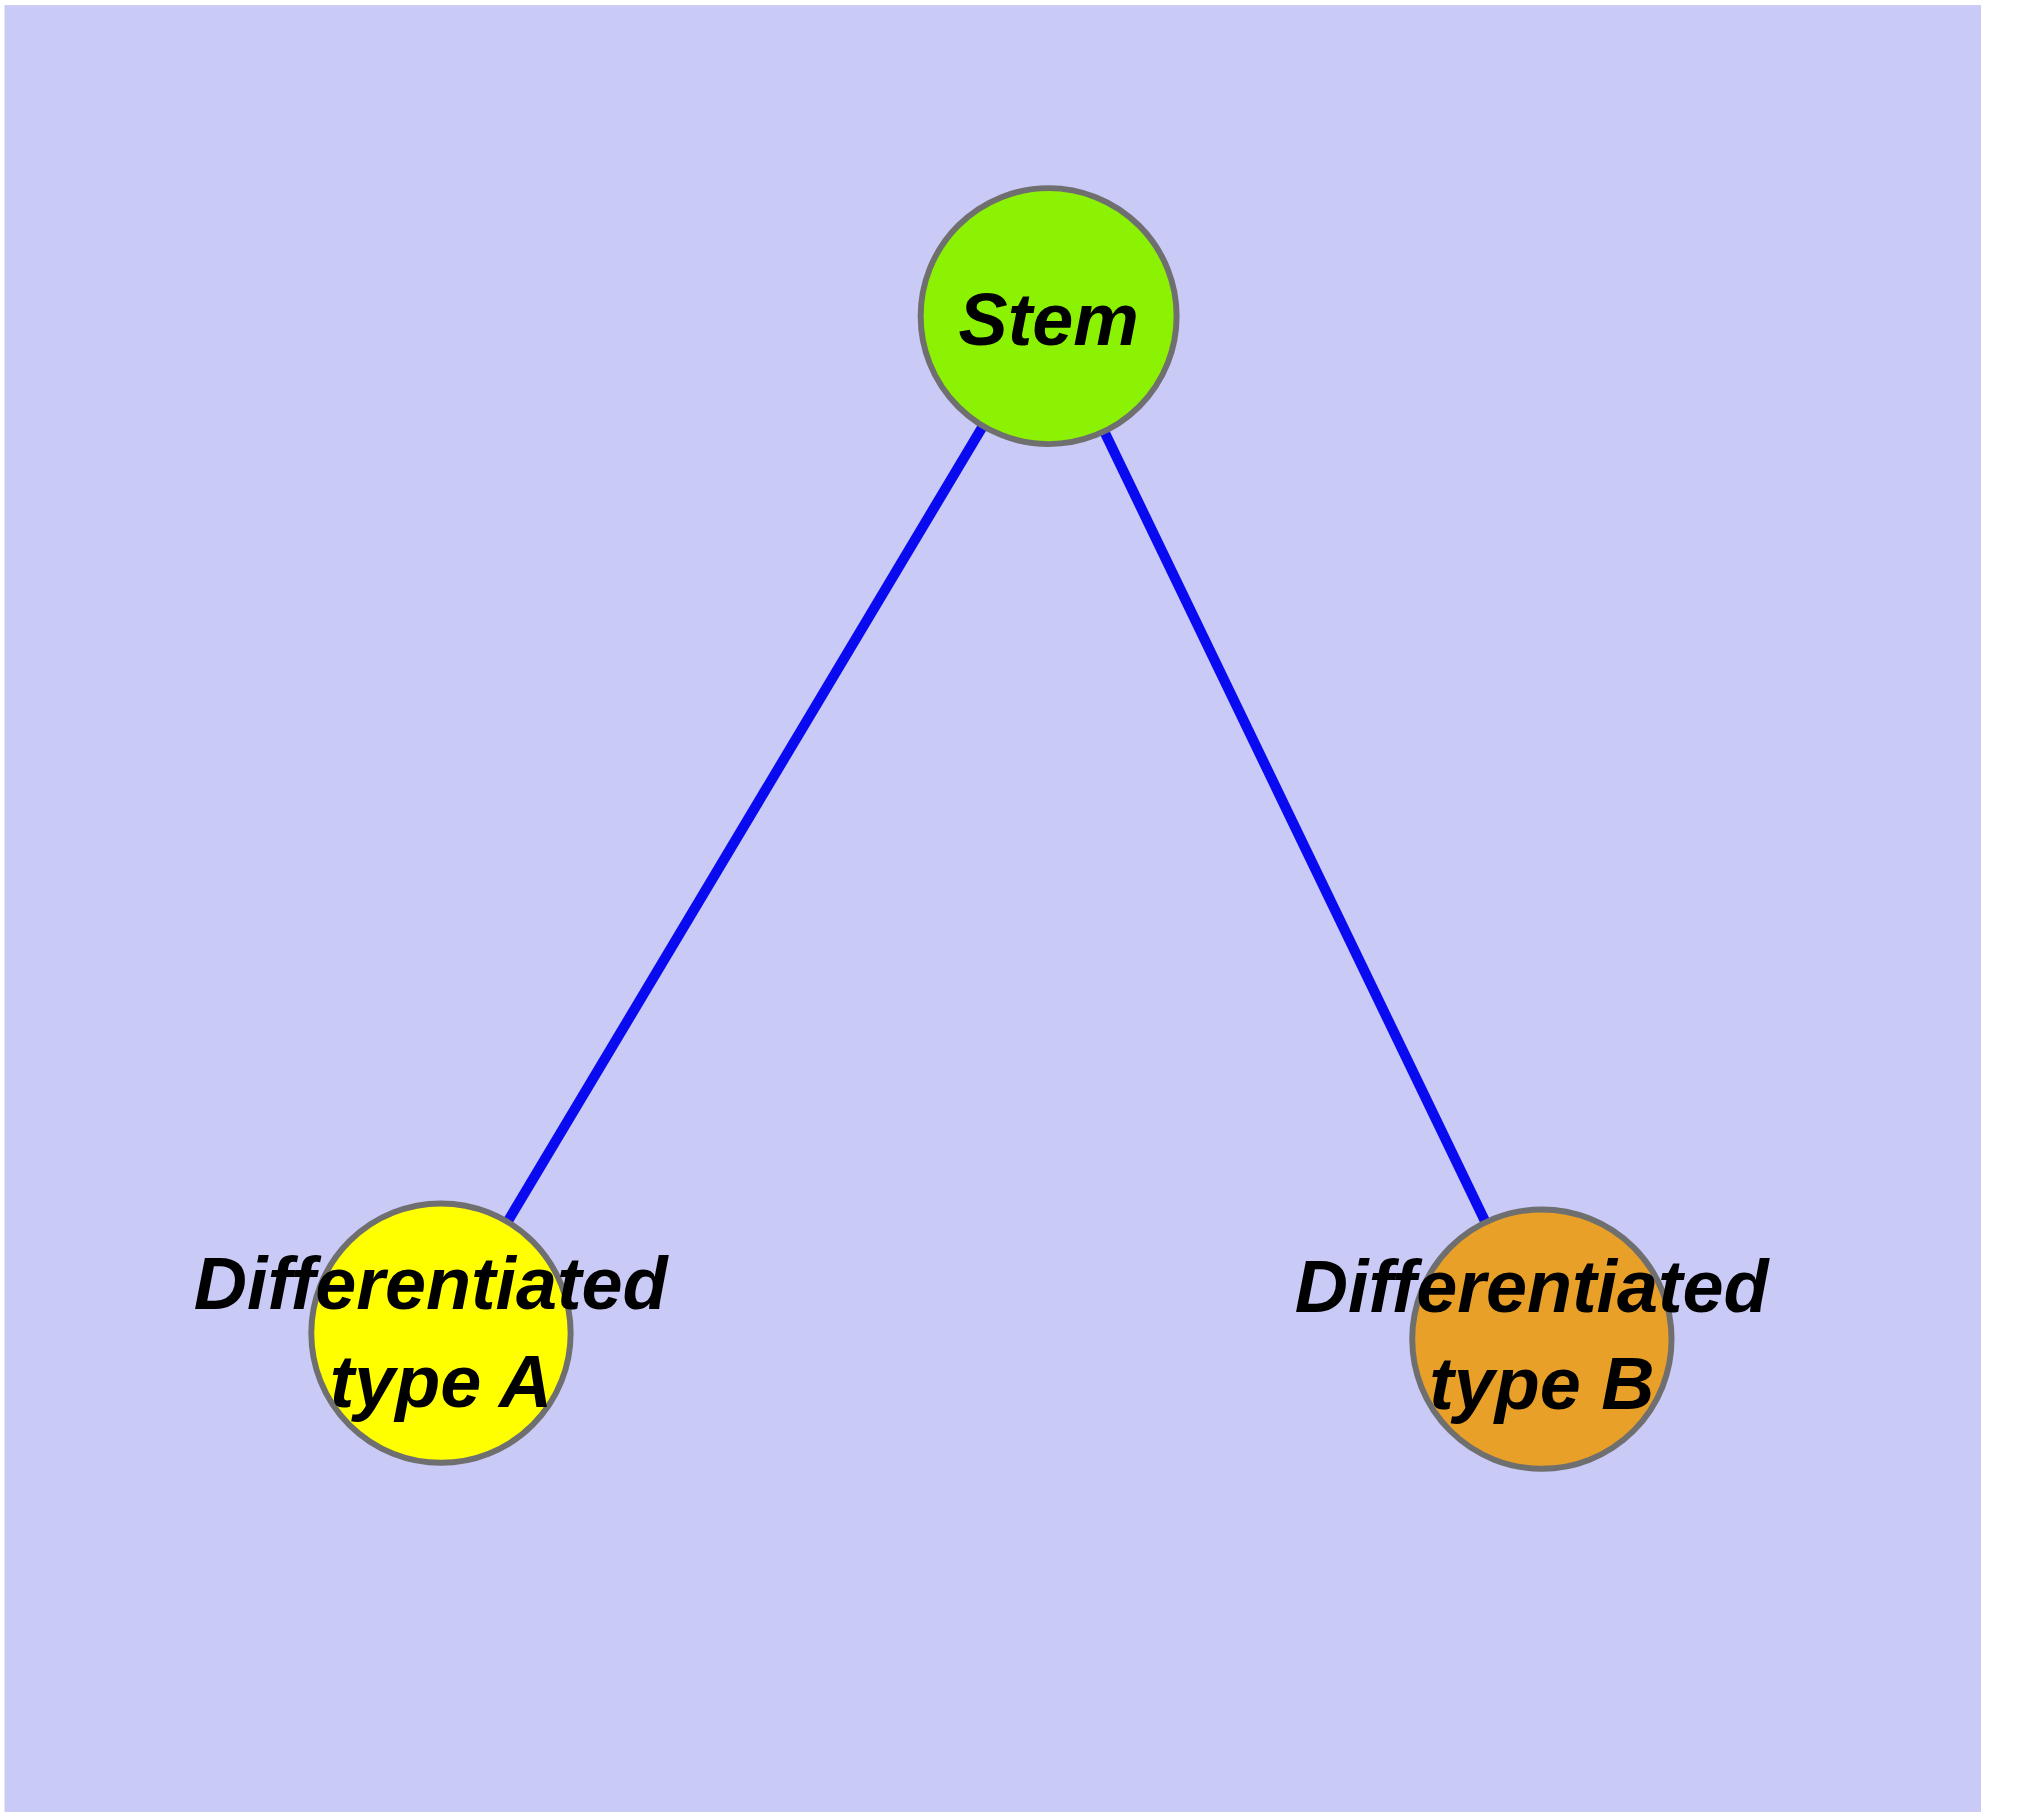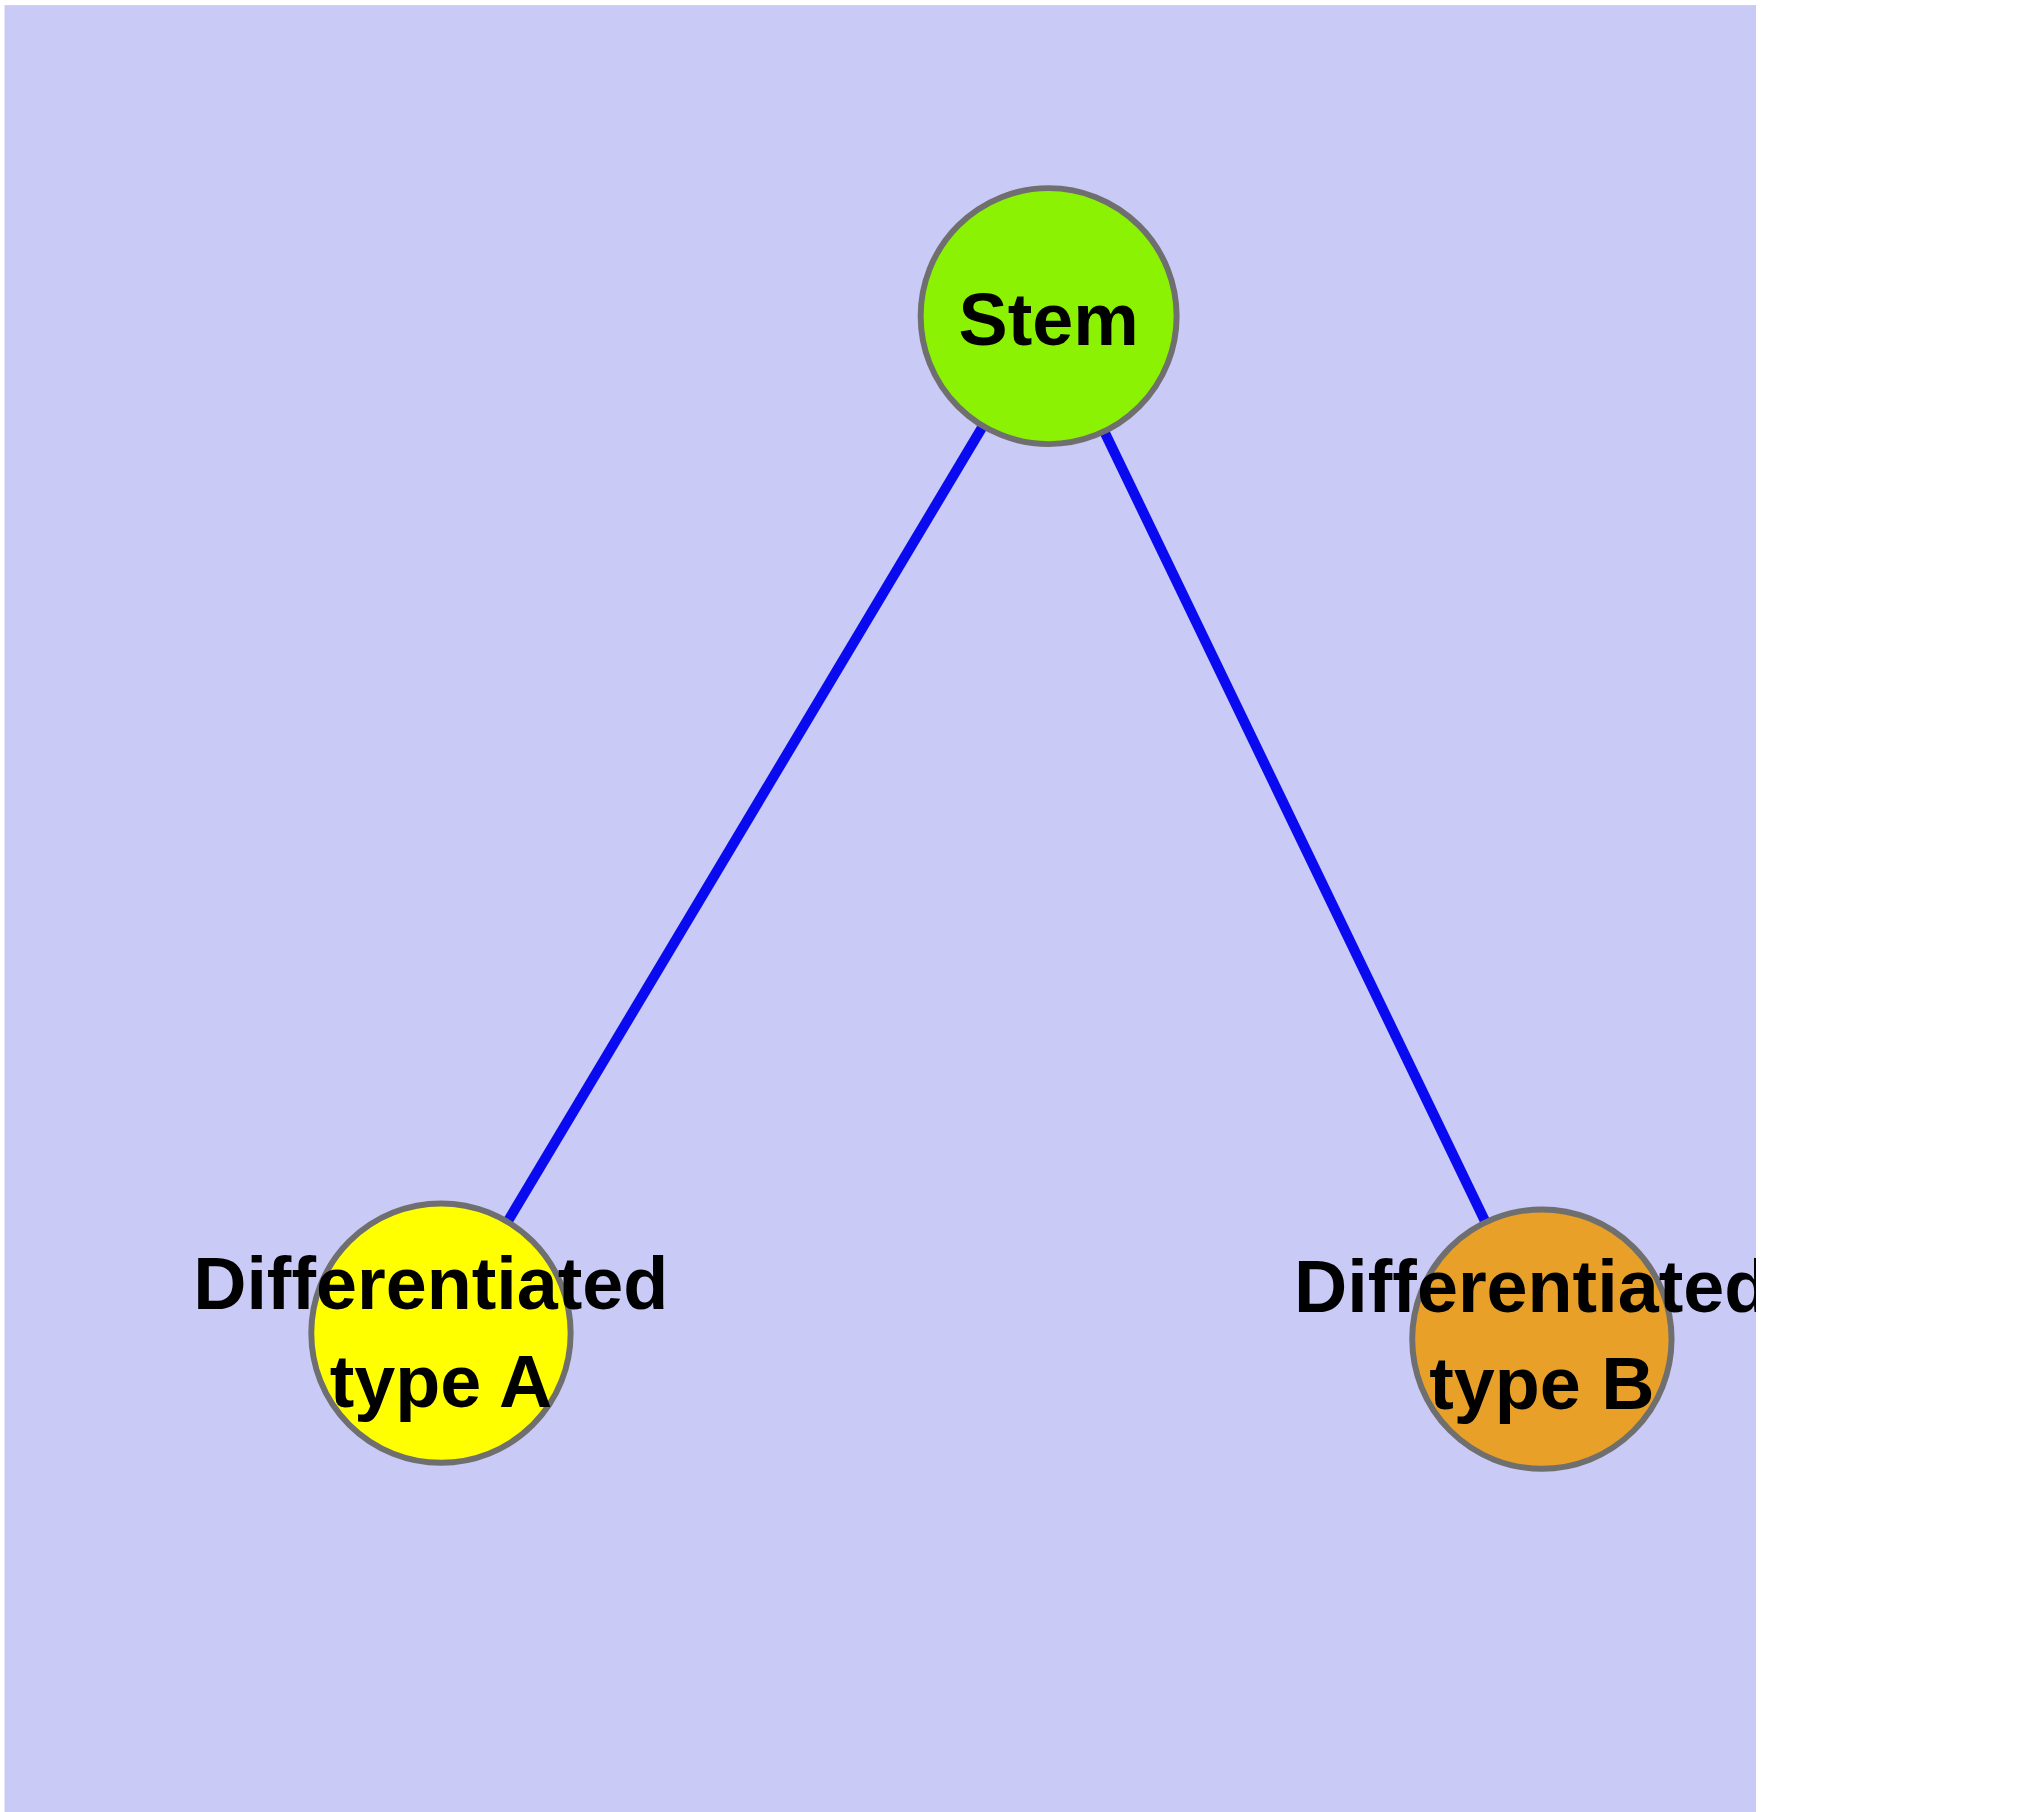--- a/index.html
+++ b/index.html
@@ -2,24 +2,25 @@
 <html style="font-size:13.6px"><head>
 <meta charset="utf-8">
 <style>
   html, body {
     margin: 0;
     padding: 0;
     background: #ffffff;
     font-family: "Liberation Sans", sans-serif;
   }
   .diagram-wrap {
-    width: 1756px;
+    width: 1981px;
     height: 1812px;
     position: relative;
     overflow: hidden;
+    font-style: italic;
   }
   svg {
     display: block;
   }
   .node-label {
     font-family: "Liberation Sans", "DejaVu Sans", sans-serif;
     font-weight: bold;
     font-size: 87px;
   }
 </style>

